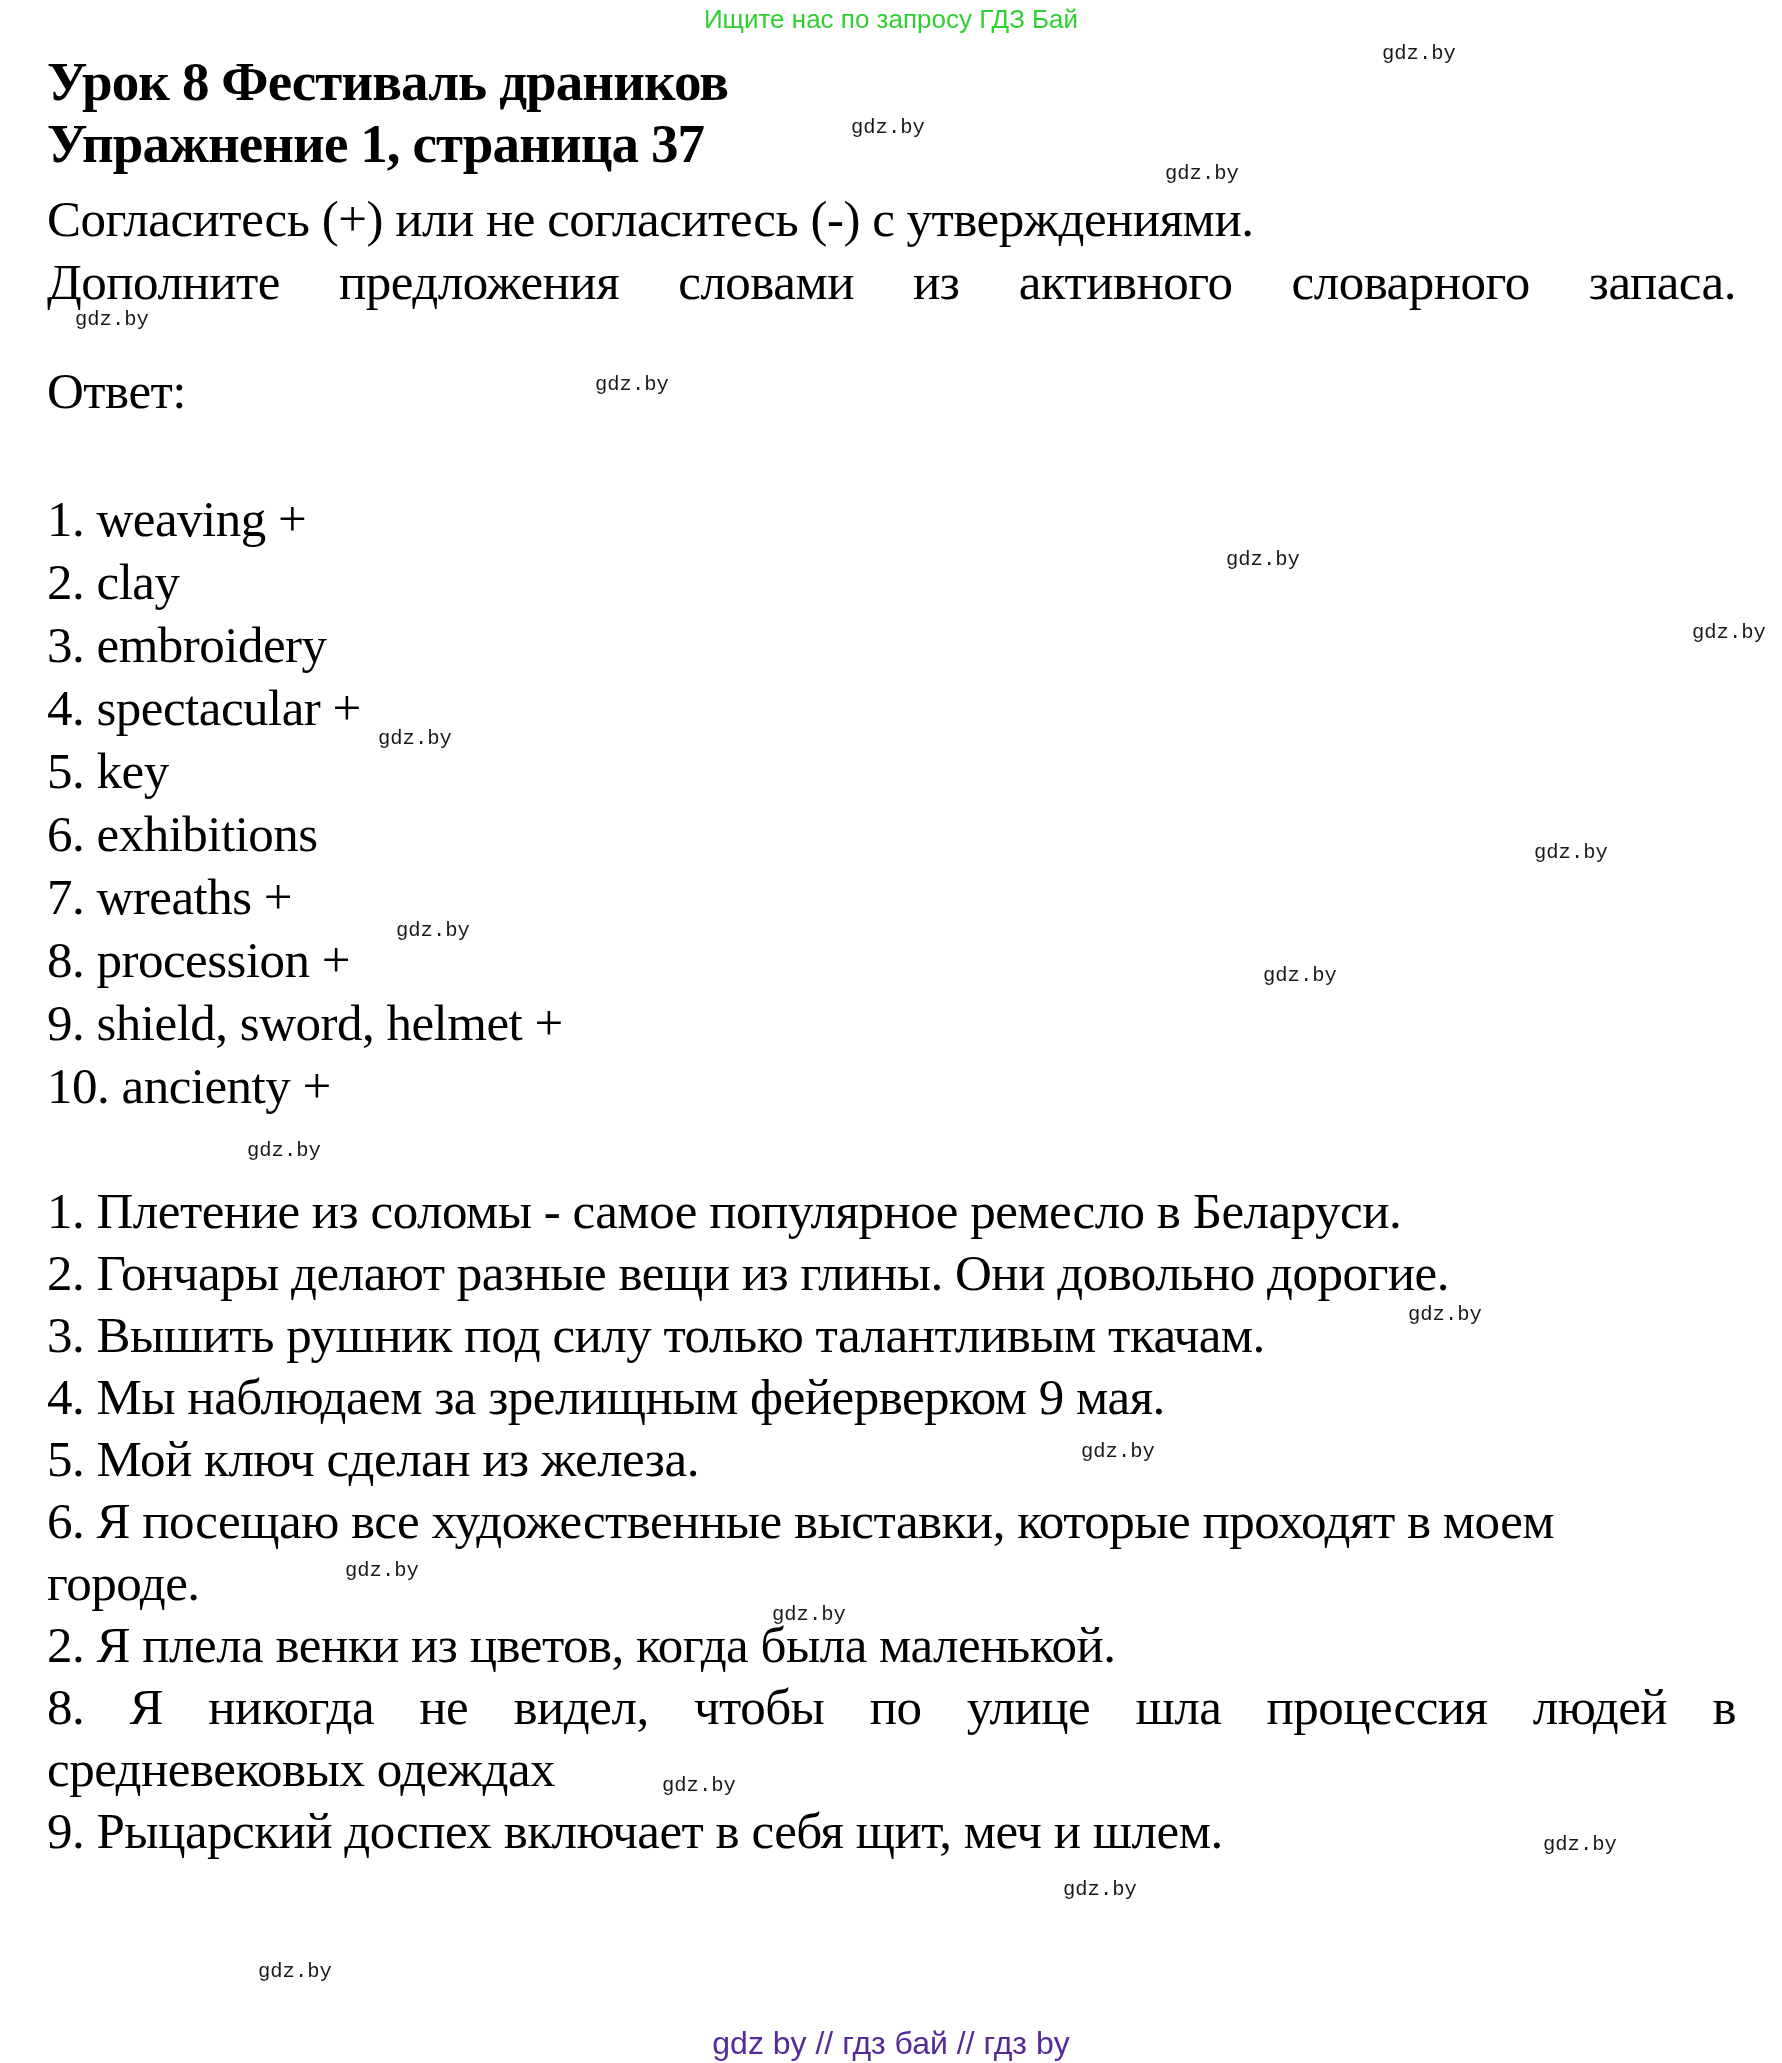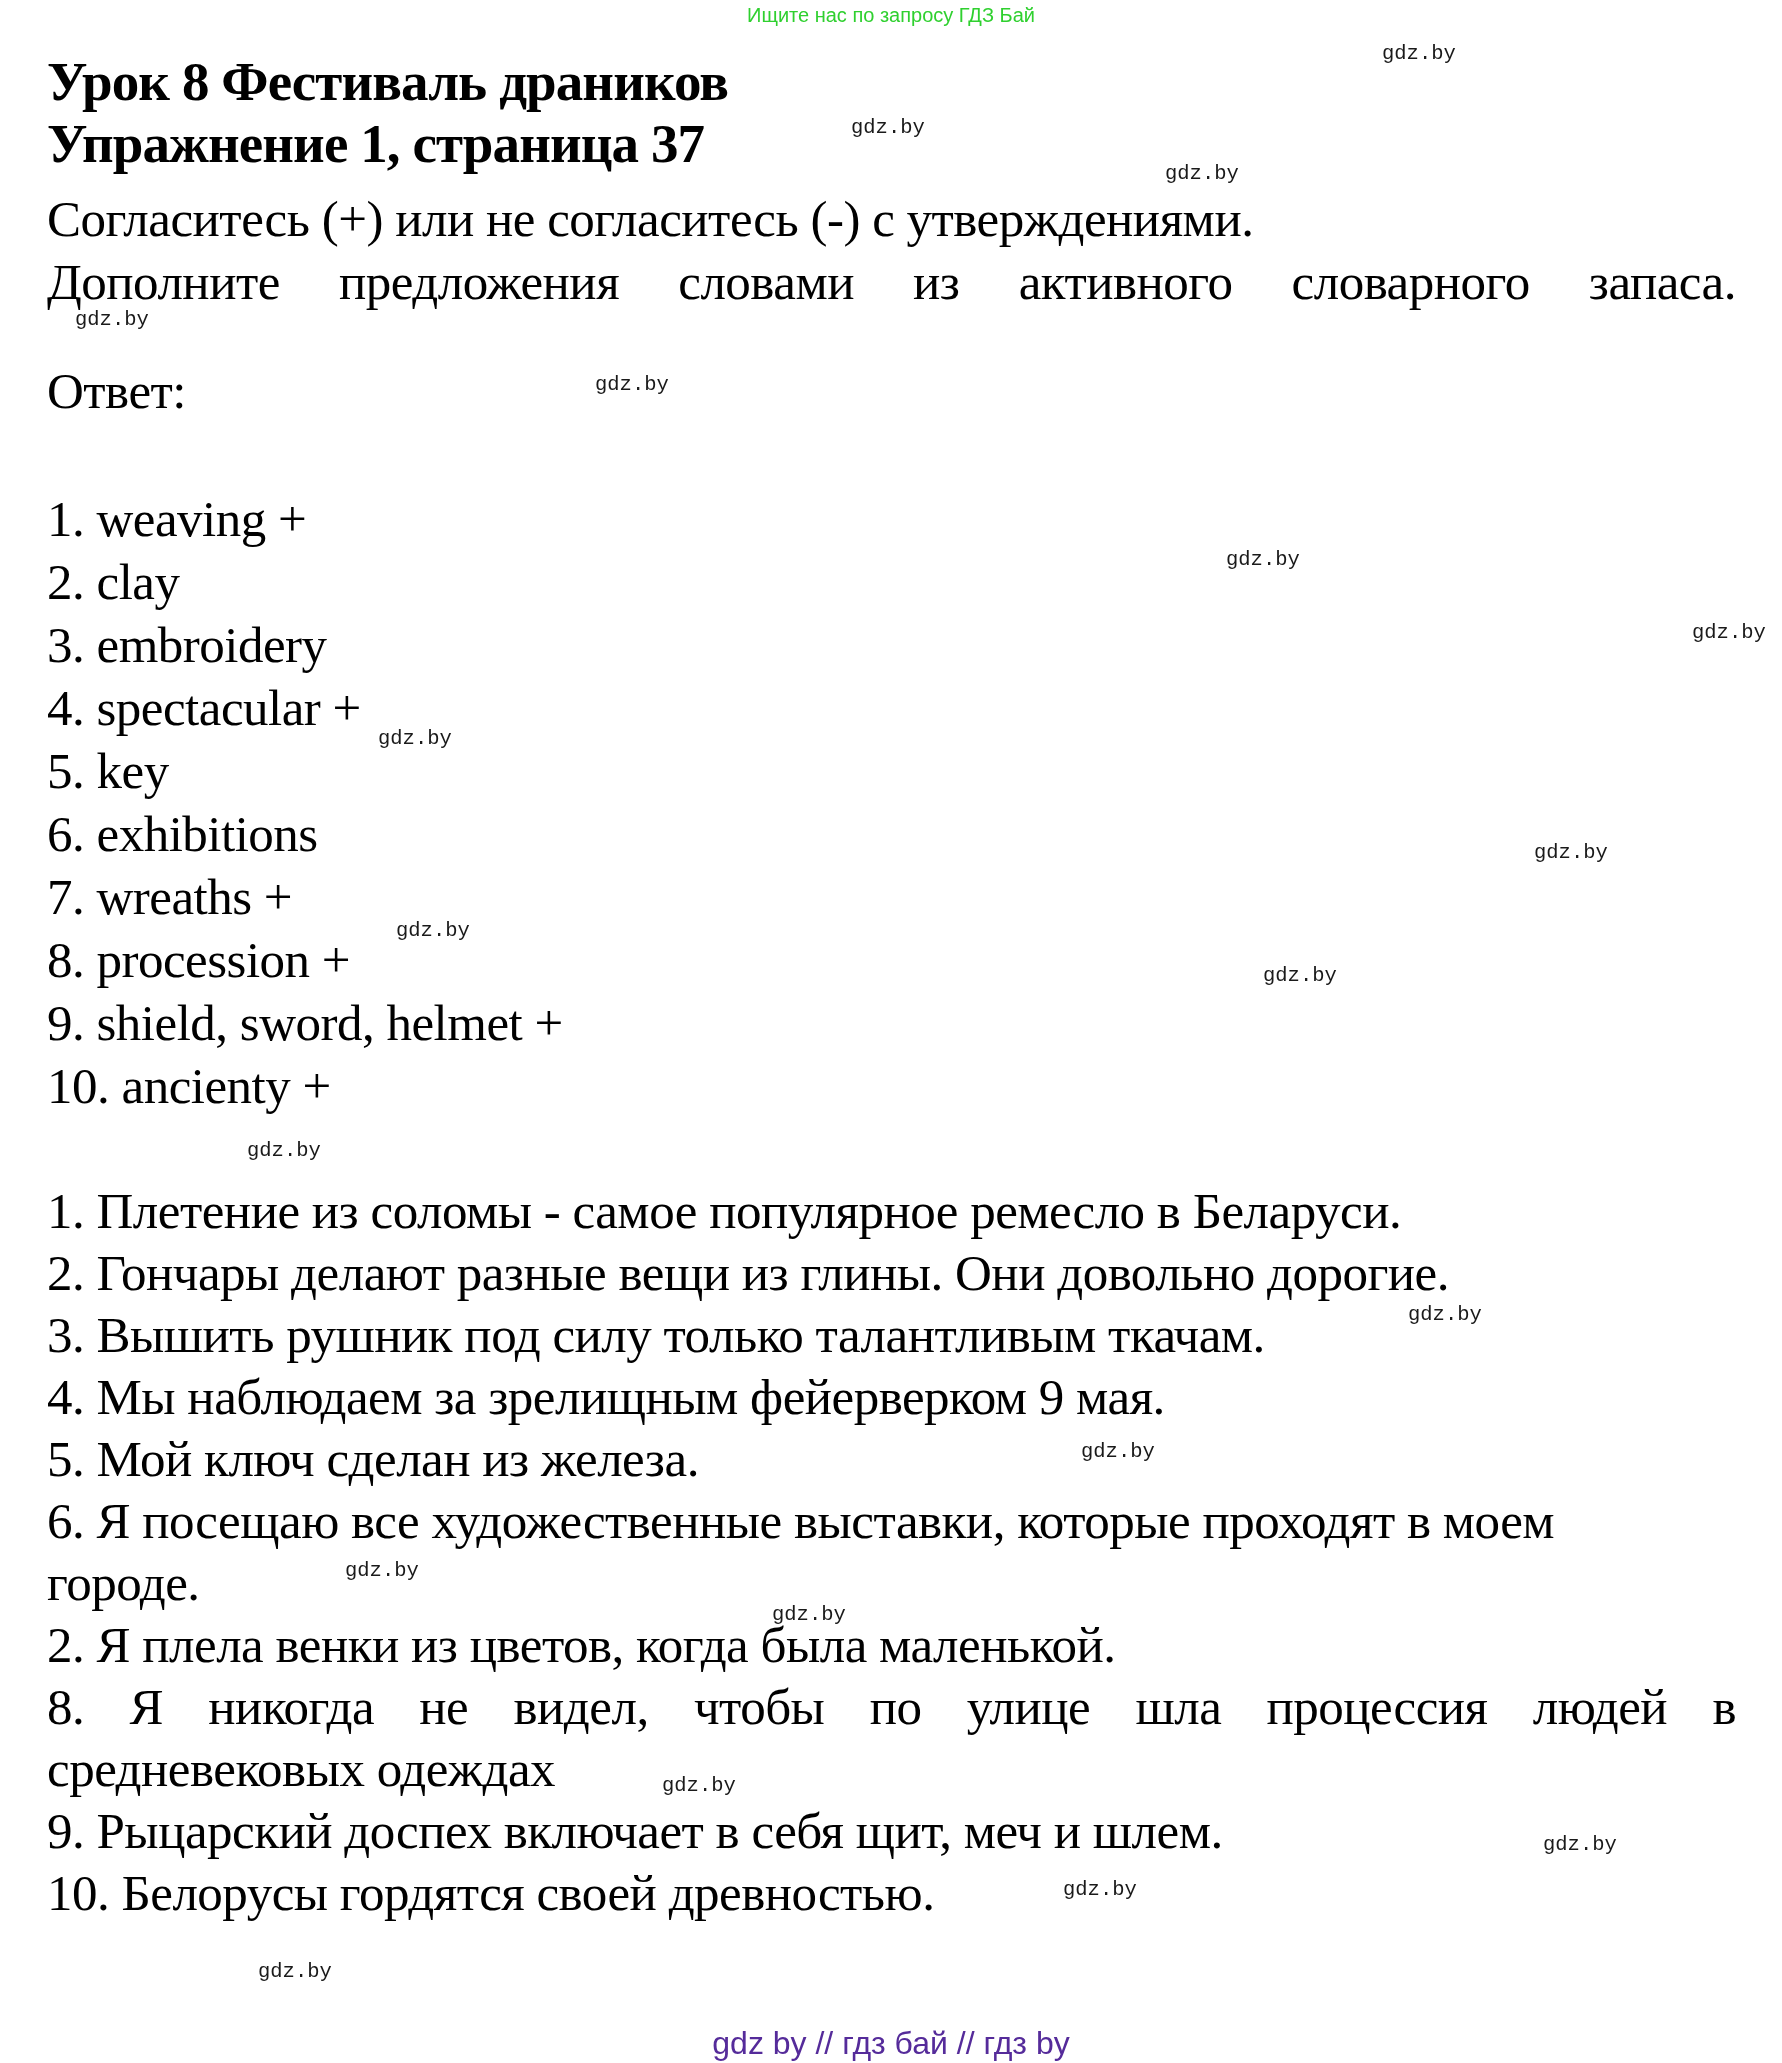--- a/index.html
+++ b/index.html
@@ -11,21 +11,21 @@
     color: #000000;
     font-family: "Liberation Serif", serif;
     overflow: hidden;
   }
   .promo {
     position: absolute;
     top: 3.7px; left: 0;
     width: 100%;
     text-align: center;
     font-family: "Liberation Sans", sans-serif;
-    font-size: 20px;
+    font-size: 26px;
     white-space: nowrap;
   }
   .title-block {
     position: absolute;
     left: 47px; top: 51px;
     font-size: 55px;
     font-weight: bold;
     line-height: 62px;
     letter-spacing: -0.9px;
     white-space: nowrap;
@@ -120,21 +120,20 @@
       <div class="line">2. Гончары делают разные вещи из глины. Они довольно дорогие.</div>
       <div class="line">3. Вышить рушник под силу только талантливым ткачам.</div>
       <div class="line">4. Мы наблюдаем за зрелищным фейерверком 9 мая.</div>
       <div class="line">5. Мой ключ сделан из железа.</div>
       <div class="line">6. Я посещаю все художественные выставки, которые проходят в моем</div>
       <div class="line">городе.</div>
       <div class="line">2. Я плела венки из цветов, когда была маленькой.</div>
       <div class="line justify">8. Я никогда не видел, чтобы по улице шла процессия людей в</div>
       <div class="line">средневековых одеждах</div>
       <div class="line">9. Рыцарский доспех включает в себя щит, меч и шлем.</div>
-      <div class="line">10. Белорусы гордятся своей древностью.</div>
     </div>
 
   <div class="footer" style="color: rgb(85, 43, 154);">gdz by // гдз бай // гдз by</div>
 
 <span class="wm" style="left: 1382px; top: 42px;">gdz.by</span>
     <span class="wm" style="left: 851px; top: 116px;">gdz.by</span>
     <span class="wm" style="left: 1165px; top: 162px;">gdz.by</span>
     <span class="wm" style="left: 75px; top: 308px;">gdz.by</span>
     <span class="wm" style="left: 595px; top: 373px;">gdz.by</span>
     <span class="wm" style="left: 1226px; top: 548px;">gdz.by</span>

